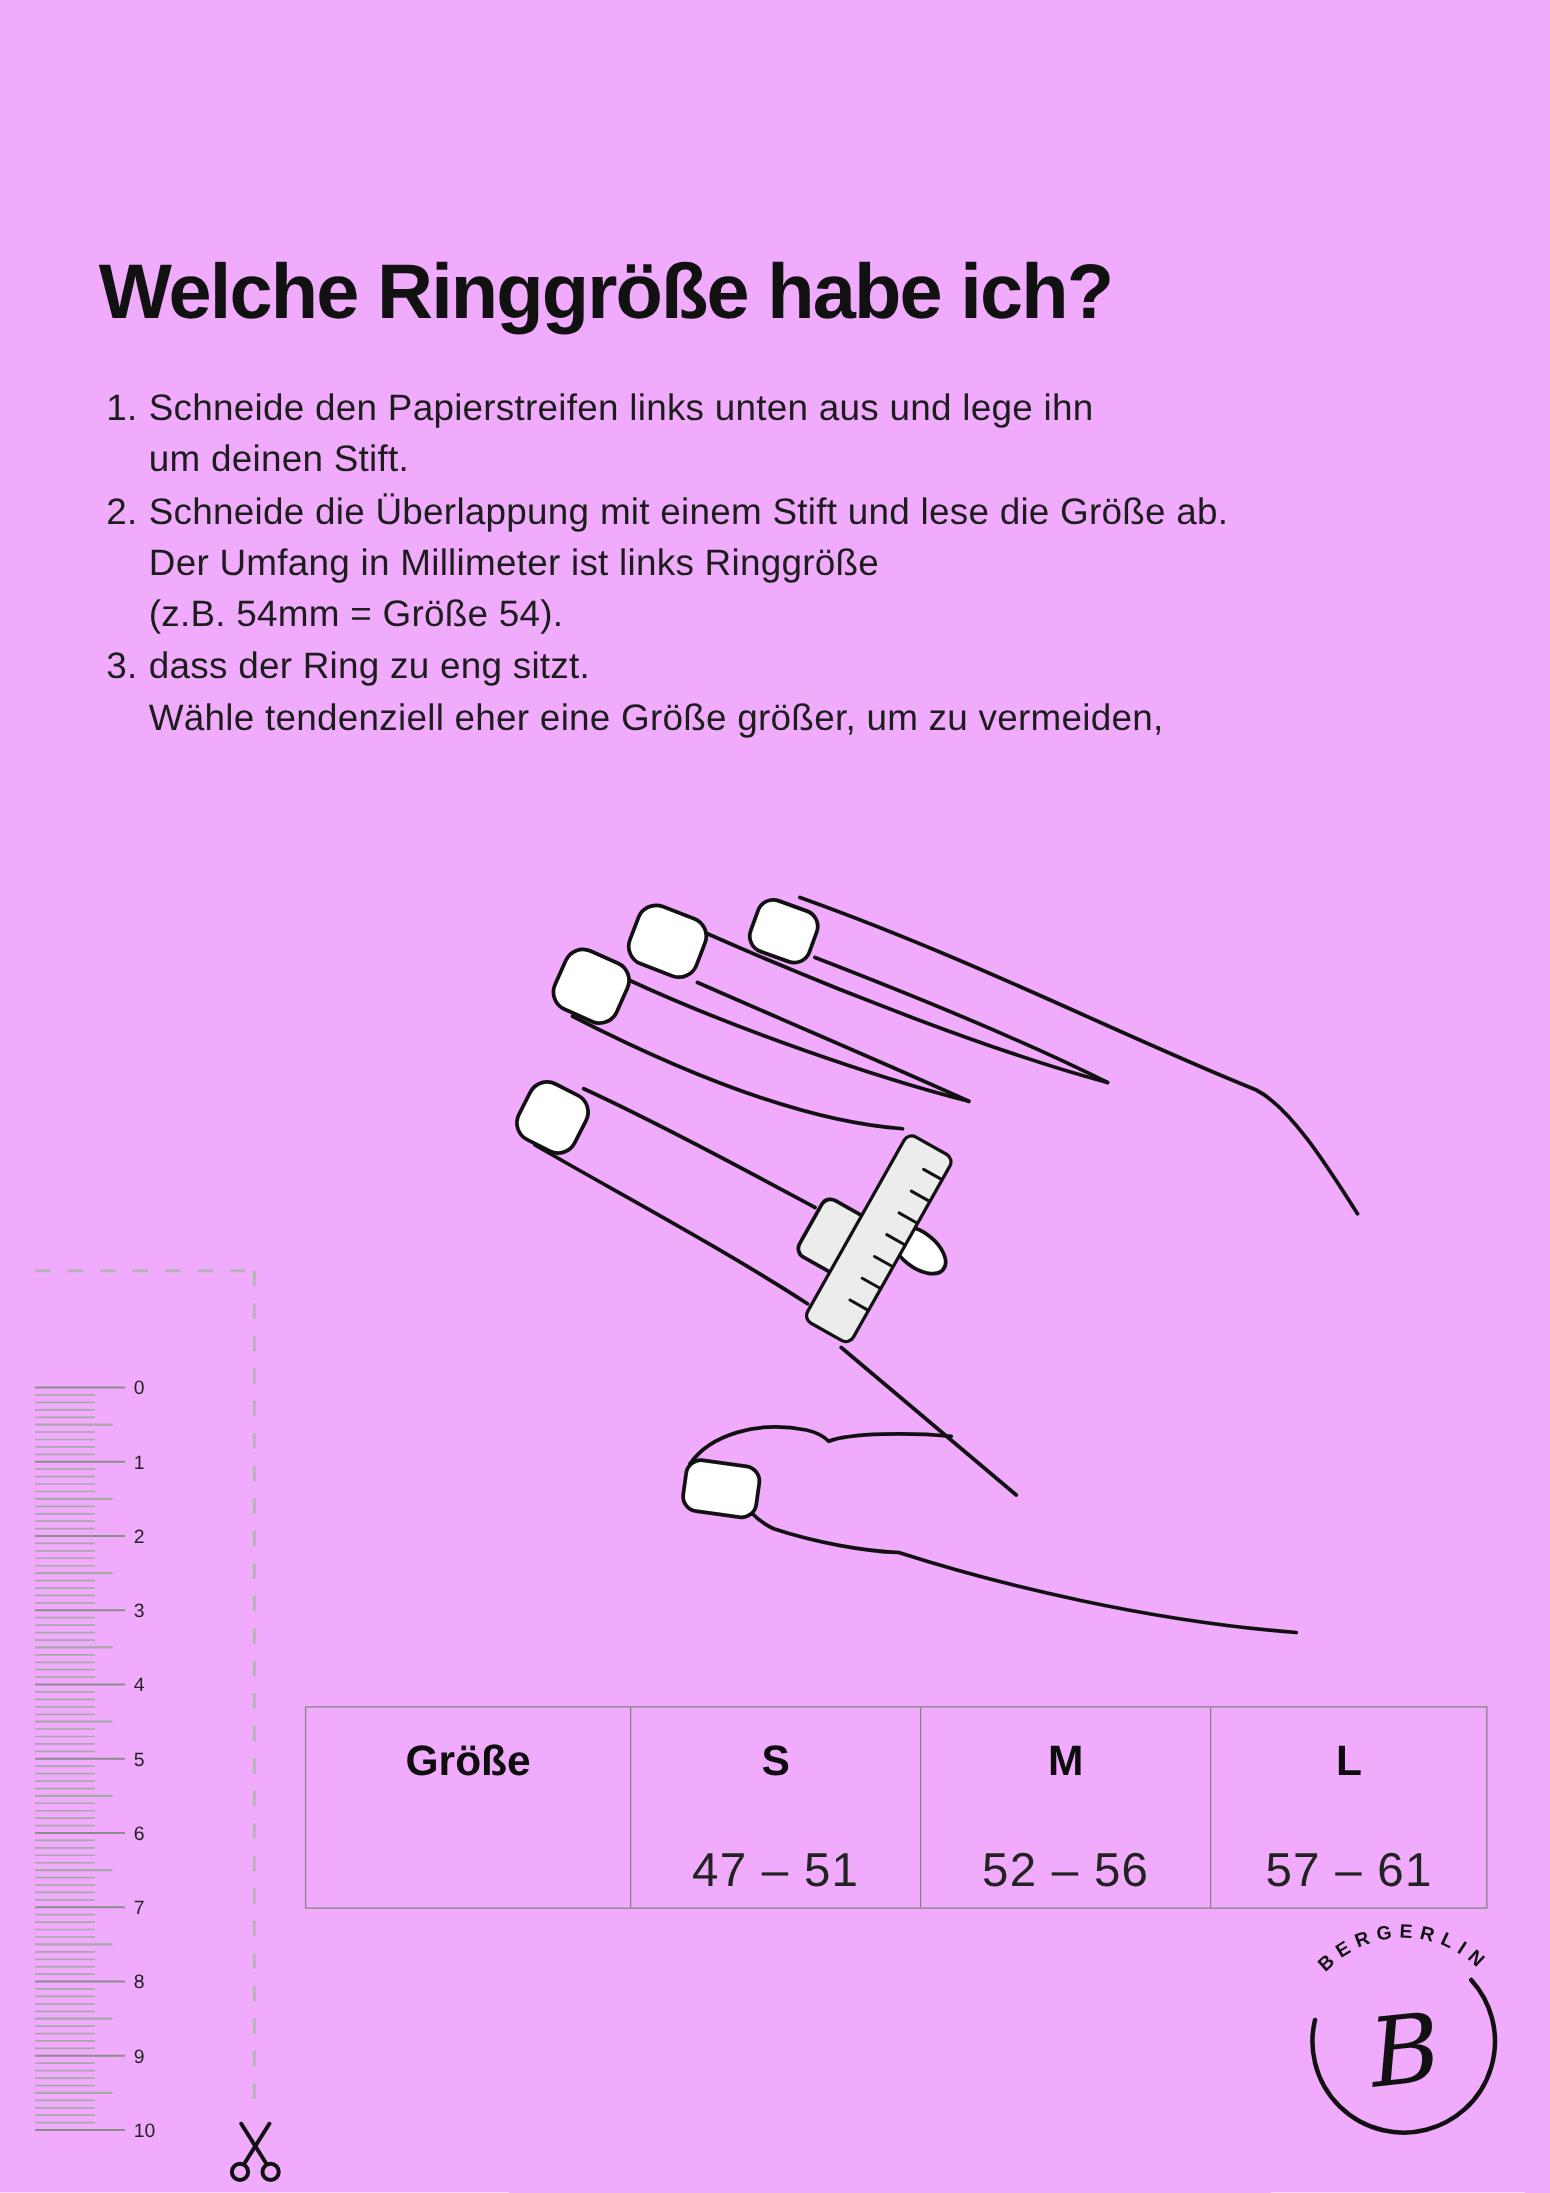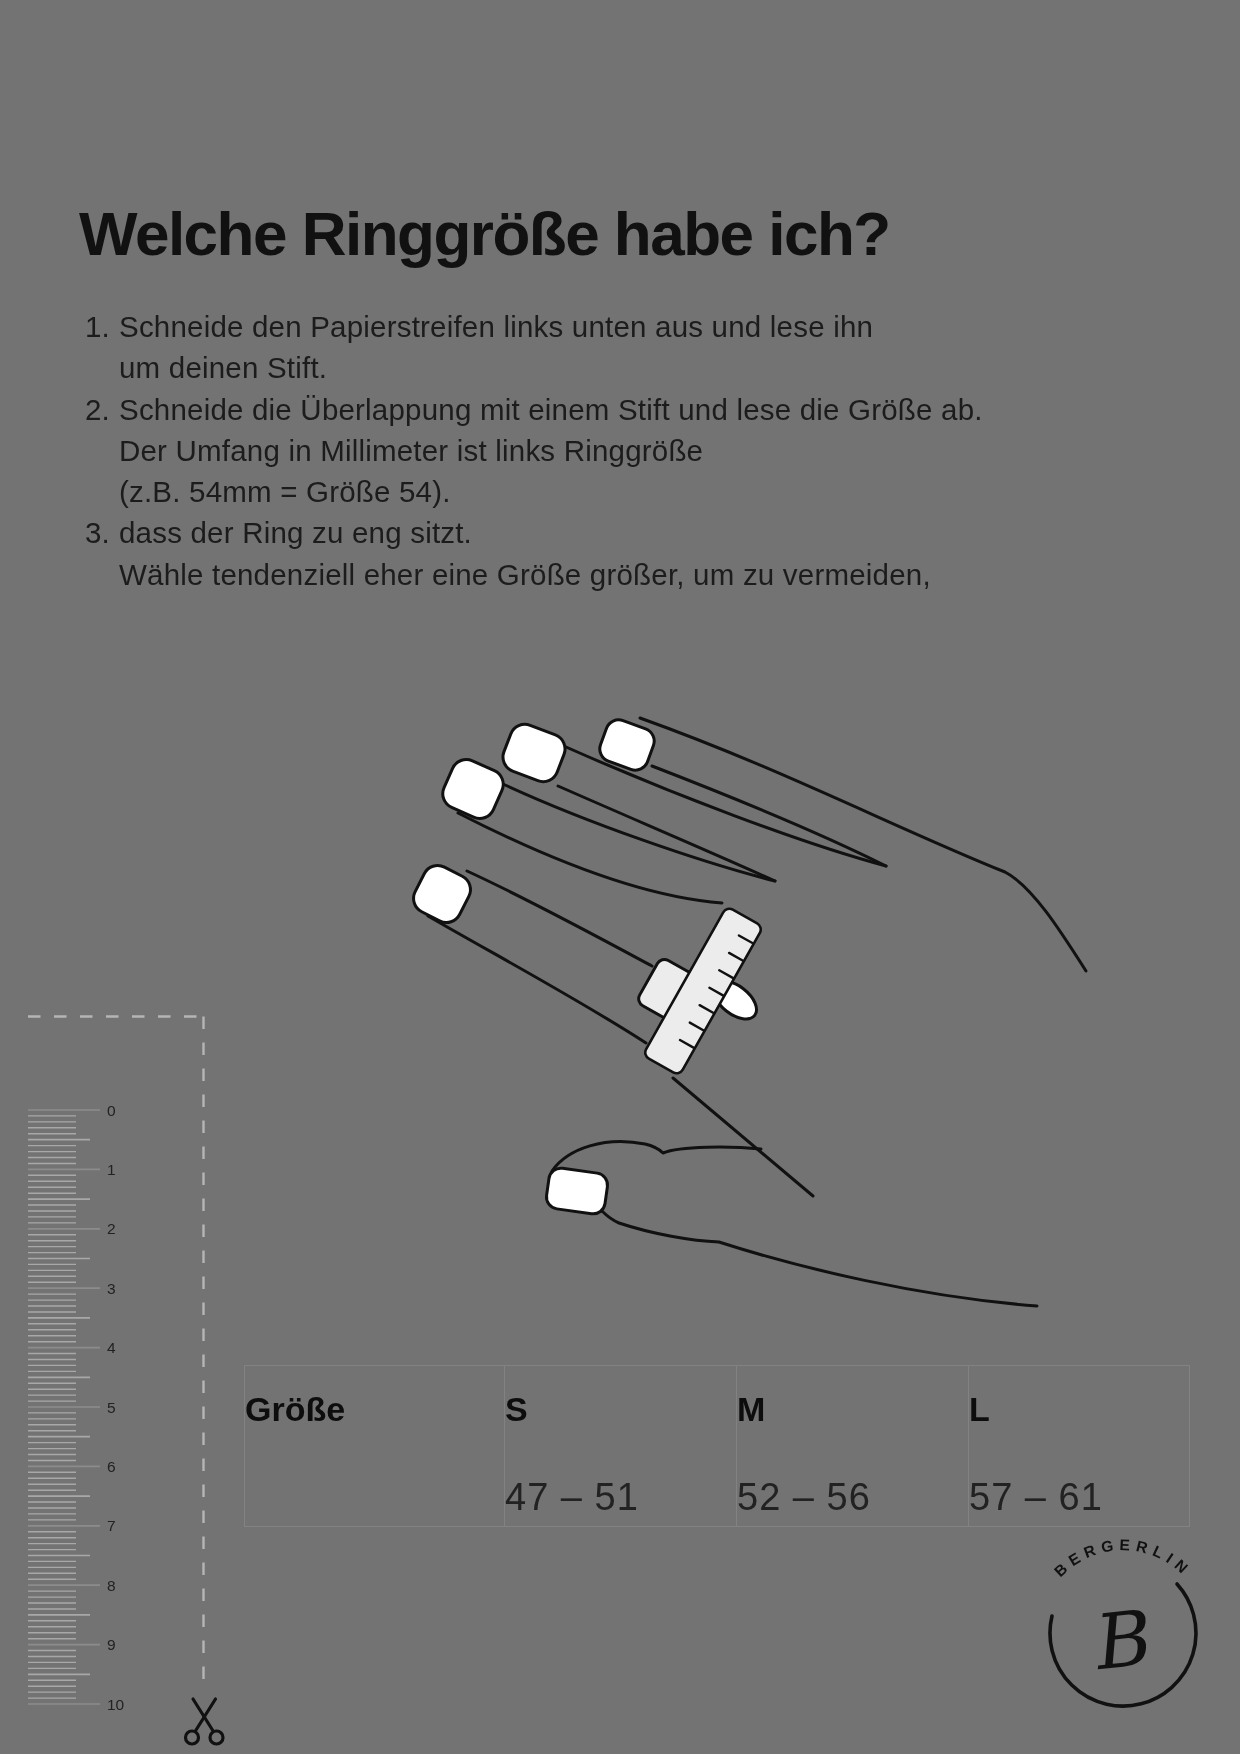--- a/index.html
+++ b/index.html
@@ -1,19 +1,19 @@
 <!DOCTYPE html>
 <html><head>
 <meta charset="utf-8">
 <style>
   html,body{margin:0;padding:0;background:#fff;}
   .page{
     position:relative;
     width:1240px;height:1754px;
-    background:#737373;
+    background:#f0abfc;
     overflow:hidden;
     font-family:"Liberation Sans", sans-serif;
     color:#161616;
   }
   .title{
     position:absolute;left:79px;top:198px;
     font-size:62px;font-weight:700;letter-spacing:-1.5px;
     margin:0;color:#111;
   }
   .instructions{
@@ -26,37 +26,37 @@
   .instr-lines{margin-left:9px;}
   .art{position:absolute;left:0;top:0;width:1240px;height:1754px;}
   .size-table{
     position:absolute;left:244px;top:1365px;
     width:946px;height:162px;
     box-sizing:border-box;
     border:1.5px solid #828282;
     display:grid;
     grid-template-columns:259px 232px 232px 221.5px;
   }
-  .size-col{box-sizing:border-box;text-align:left;}
+  .size-col{box-sizing:border-box;text-align:center;}
   .size-col + .size-col{border-left:1.5px solid #828282;}
   .size-col .th{margin-top:24px;font-size:34px;font-weight:700;color:#0d0d0d;}
   .size-col .td{margin-top:47px;font-size:38px;font-weight:400;color:#222;letter-spacing:1px;}
 </style>
 </head>
 <body>
 
 <div class="page">
 
   <h1 class="title">Welche Ringgröße habe ich?</h1>
 
   <div class="instructions">
     <div class="instr-item">
       <div class="instr-num">1.</div>
       <div class="instr-lines">
-        <div>Schneide den Papierstreifen links unten aus und lese ihn</div>
+        <div>Schneide den Papierstreifen links unten aus und lege ihn</div>
         <div>um deinen Stift.</div>
       </div>
     </div>
     <div class="instr-item">
       <div class="instr-num">2.</div>
       <div class="instr-lines">
         <div>Schneide die Überlappung mit einem Stift und lese die Größe ab.</div>
         <div>Der Umfang in Millimeter ist links Ringgröße</div>
         <div>(z.B. 54mm = Größe 54).</div>
       </div>

